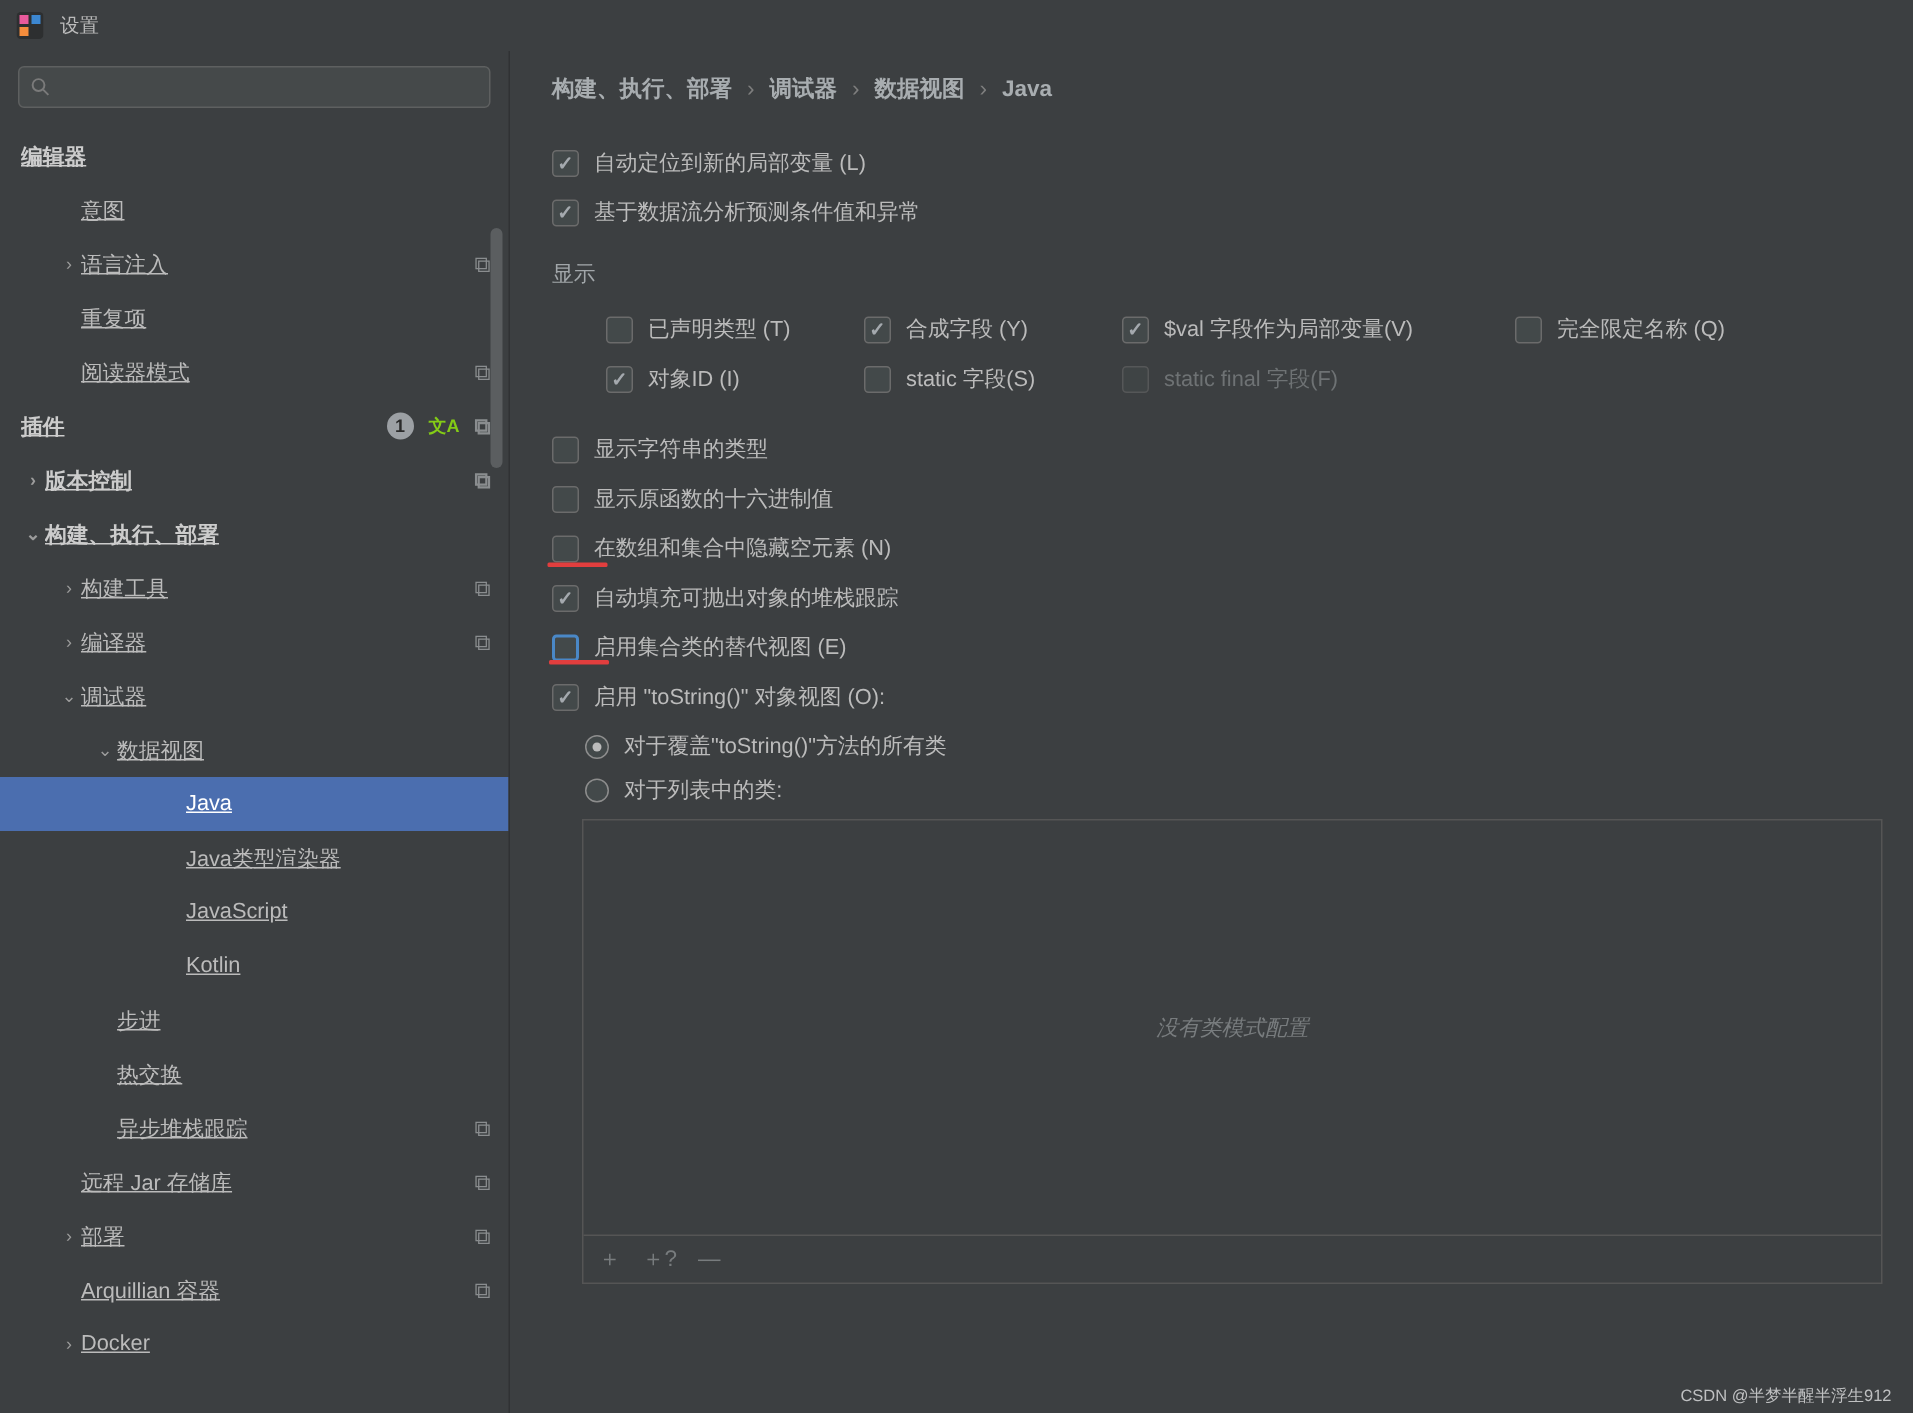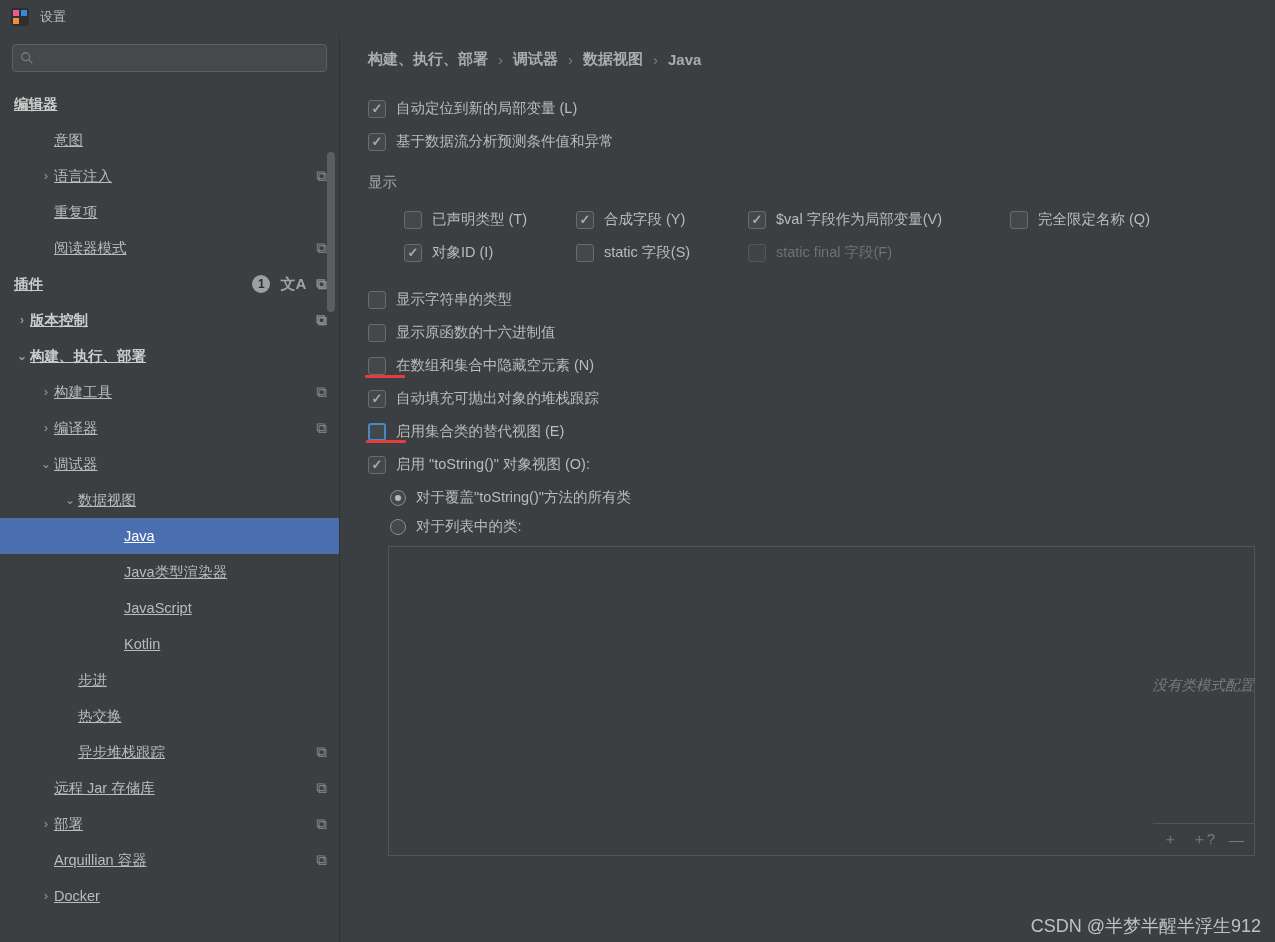--- a/index.html
+++ b/index.html
@@ -75,21 +75,21 @@
     align-items: center;
     gap: 10px;
   }
   .badge {
     background: #9CA0A4; color: #2B2B2B;
     width: 18px; height: 18px; border-radius: 50%;
     font-size: 12px; display: flex; align-items: center; justify-content: center;
     font-weight: bold;
   }
   .mod-icon { color: #8A8D8F; font-size: 15px; }
-  .aa-icon { color: #a3a3a3; font-size: 15px; }
+  .aa-icon { color: #84cc16; font-size: 12px; }
   .pad0 { padding-left: 14px; }
   .pad1 { padding-left: 38px; }
   .pad2 { padding-left: 62px; }
   .pad4 { padding-left: 108px; }
   .tree-item.selected {
     background: #4B6EAF;
     color: #FFFFFF;
   }
   .tree-item.selected .label { color: #FFFFFF; }
   .sb-track {
@@ -177,40 +177,39 @@
   }
   .classes-box {
     margin-left: 20px;
     margin-top: 6px;
     border: 1px solid #555555;
     background: #3C3F41;
     height: 310px;
     position: relative;
     display: flex;
     flex-direction: column;
-    align-items: flex-end;
   }
   .classes-empty {
     flex: 1;
     display: flex; align-items: center; justify-content: center;
     color: #787C7E;
     font-style: italic;
   }
   .classes-toolbar {
     border-top: 1px solid #555555;
     height: 32px;
     display: flex; align-items: center; gap: 14px;
     padding: 0 10px;
   }
   .classes-toolbar span { color: #787C7E; cursor: pointer; font-size: 15px; }
   .watermark {
     position: absolute;
     right: 14px; bottom: 4px;
     color: #D6D7D8;
-    font-size: 18px;
+    font-size: 11px;
     opacity: .85;
   }
 </style>
 </head>
 <body>
 
 <div class="titlebar">
   <span class="app-icon">
     <svg width="18" height="18" viewBox="0 0 18 18">
       <rect x="0" y="0" width="18" height="18" rx="3" fill="#2D2F30"></rect>

